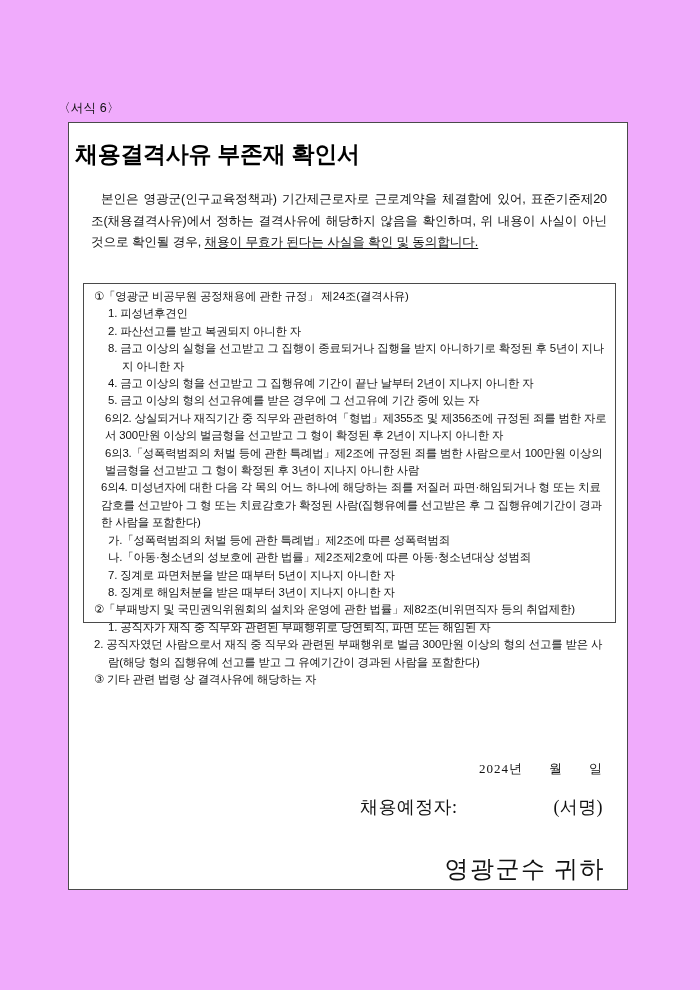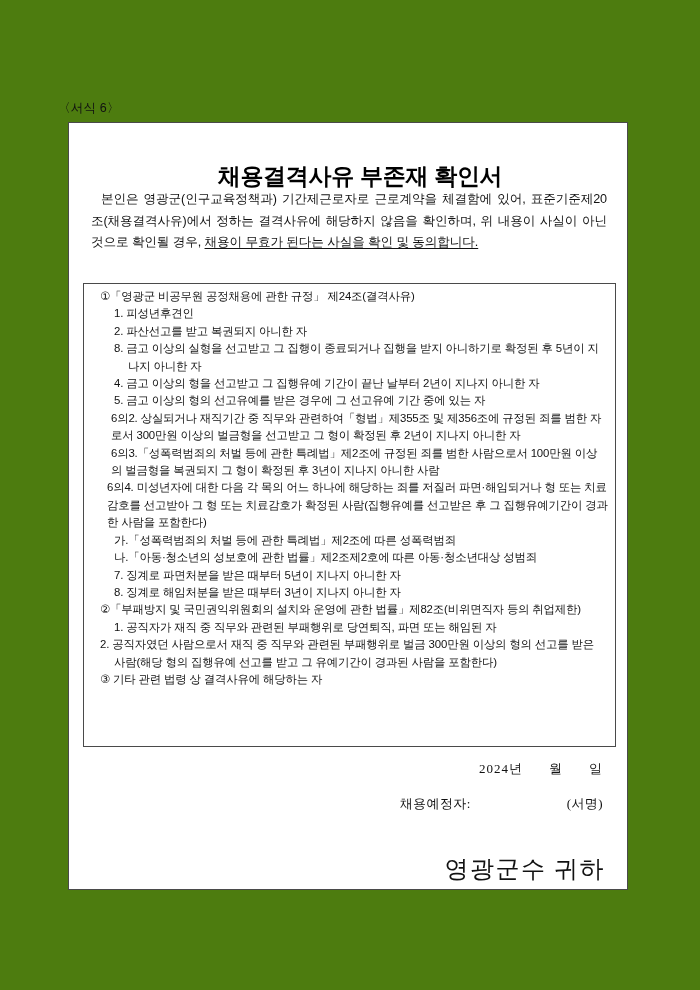--- a/index.html
+++ b/index.html
@@ -14,21 +14,21 @@
     font-family: "Liberation Sans", "DejaVu Sans", sans-serif;
     color: #1a1a1a;
     -webkit-font-smoothing: antialiased;
   }
 
   #page {
     position: absolute;
     left: 0; top: 0;
     width: 700px;
     height: 990px;
-    background: #4d7c0f;
+    background: #f0abfc;
     overflow: hidden;
   }
 
   
   .form-tag {
     position: absolute;
     left: 58px;
     top: 100px;
     font-size: 12.5px;
     letter-spacing: 0.2px;
@@ -44,29 +44,28 @@
     width: 560px;
     height: 768px;
     border: 1px solid #4a4a4a;
     box-sizing: border-box;
     background: #fff;
   }
 
   
   .doc-title {
     position: absolute;
-    left: 12px;
+    left: 6px;
     top: 16px;
     width: 100%;
-    text-align: center;
+    text-align: left;
     font-size: 23px;
     font-weight: bold;
     letter-spacing: -0.3px;
     color: #000;
-    margin-top: 22px;
   }
 
   
   .intro {
     position: absolute;
     left: 22px;
     top: 66px;
     width: 516px;
     font-size: 12.6px;
     line-height: 21.5px;
@@ -80,24 +79,24 @@
     text-decoration: underline;
     text-underline-offset: 2px;
   }
 
   
   .grounds-box {
     position: absolute;
     left: 14px;
     top: 160px;
     width: 533px;
-    height: 464px;
+    height: 340px;
     border: 1px solid #4a4a4a;
     box-sizing: border-box;
-    padding: 4px 7px 4px 16px;
+    padding: 4px 7px 4px 10px;
   }
 
   .g-line {
     font-size: 11.4px;
     line-height: 17.4px;
     letter-spacing: -0.15px;
     color: #111;
     white-space: nowrap;
   }
   .g-line.wrap { white-space: normal; }
@@ -118,21 +117,21 @@
     white-space: nowrap;
     margin-left: 35px;
   }
   .date-line .gap-a { display:inline-block; width: 26px; }
   .date-line .gap-b { display:inline-block; width: 26px; }
 
   .signer-line {
     position: absolute;
     right: 24px;
     top: 672px;
-    font-size: 13px;
+    font-size: 18px;
     letter-spacing: 0.4px;
     color: #111;
     font-family: "Liberation Serif", "DejaVu Serif", serif;
     white-space: nowrap;
   }
   .signer-line .sign-gap { display:inline-block; width: 96px; }
 
   .recipient-line {
     position: absolute;
     right: 22px;
@@ -162,21 +161,21 @@
     <div class="grounds-box">
 
       <div class="g-line lvl-0">①「영광군 비공무원 공정채용에 관한 규정」 제24조(결격사유)</div>
 
       <div class="g-line lvl-1">1. 피성년후견인</div>
       <div class="g-line lvl-1">2. 파산선고를 받고 복권되지 아니한 자</div>
       <div class="g-line wrap lvl-1" style="margin-left:14px; text-indent:-14px; padding-left:14px;">8. 금고 이상의 실형을 선고받고 그 집행이 종료되거나 집행을 받지 아니하기로 확정된 후 5년이 지나지 아니한 자</div>
       <div class="g-line lvl-1">4. 금고 이상의 형을 선고받고 그 집행유예 기간이 끝난 날부터 2년이 지나지 아니한 자</div>
       <div class="g-line lvl-1">5. 금고 이상의 형의 선고유예를 받은 경우에 그 선고유예 기간 중에 있는 자</div>
       <div class="g-line wrap" style="margin-left:11px;">6의2. 상실되거나 재직기간 중 직무와 관련하여「형법」제355조 및 제356조에 규정된 죄를 범한 자로서 300만원 이상의 벌금형을 선고받고 그 형이 확정된 후 2년이 지나지 아니한 자</div>
-      <div class="g-line wrap" style="margin-left:11px;">6의3.「성폭력범죄의 처벌 등에 관한 특례법」제2조에 규정된 죄를 범한 사람으로서 100만원 이상의 벌금형을 복권되지 그 형이 확정된 후 3년이 지나지 아니한 사람</div>
+      <div class="g-line wrap" style="margin-left:11px;">6의3.「성폭력범죄의 처벌 등에 관한 특례법」제2조에 규정된 죄를 범한 사람으로서 100만원 이상의 벌금형을 선고받고 그 형이 확정된 후 3년이 지나지 아니한 사람</div>
       <div class="g-line wrap" style="margin-left:7px;">6의4. 미성년자에 대한 다음 각 목의 어느 하나에 해당하는 죄를 저질러 파면·해임되거나 형 또는 치료감호를 선고받아 그 형 또는 치료감호가 확정된 사람(집행유예를 선고받은 후 그 집행유예기간이 경과한 사람을 포함한다)</div>
 
       <div class="g-line lvl-1">가.「성폭력범죄의 처벌 등에 관한 특례법」제2조에 따른 성폭력범죄</div>
       <div class="g-line lvl-1">나.「아동·청소년의 성보호에 관한 법률」제2조제2호에 따른 아동·청소년대상 성범죄</div>
 
       <div class="g-line lvl-1">7. 징계로 파면처분을 받은 때부터 5년이 지나지 아니한 자</div>
       <div class="g-line lvl-1">8. 징계로 해임처분을 받은 때부터 3년이 지나지 아니한 자</div>
 
       <div class="g-line wrap" style="margin-left:14px; text-indent:-14px;">②「부패방지 및 국민권익위원회의 설치와 운영에 관한 법률」제82조(비위면직자 등의 취업제한)</div>
 

